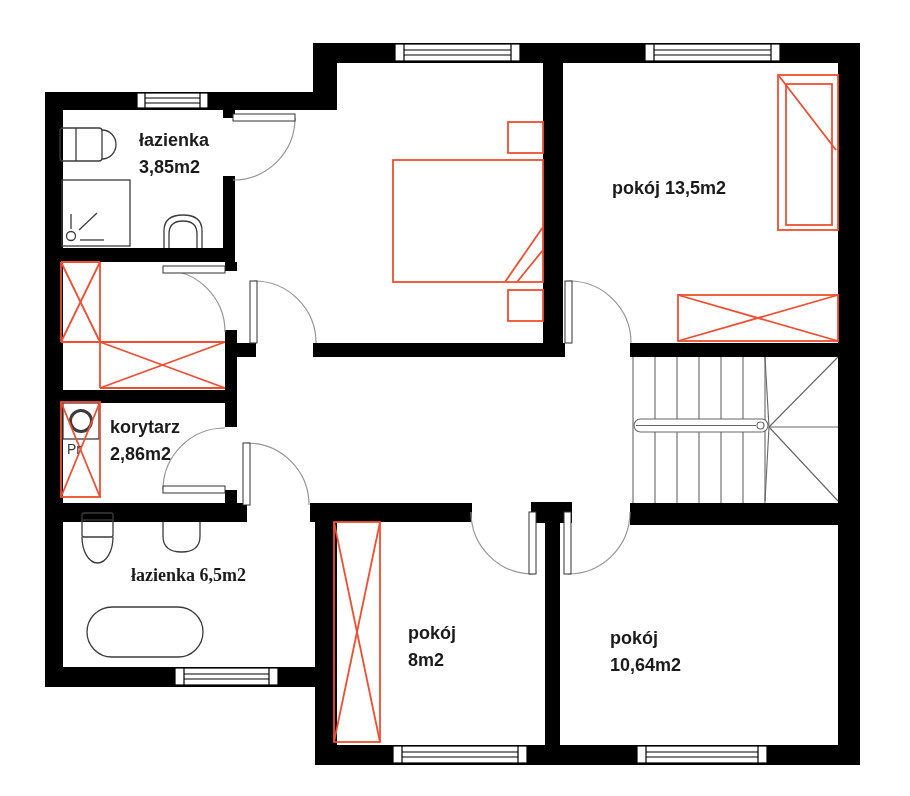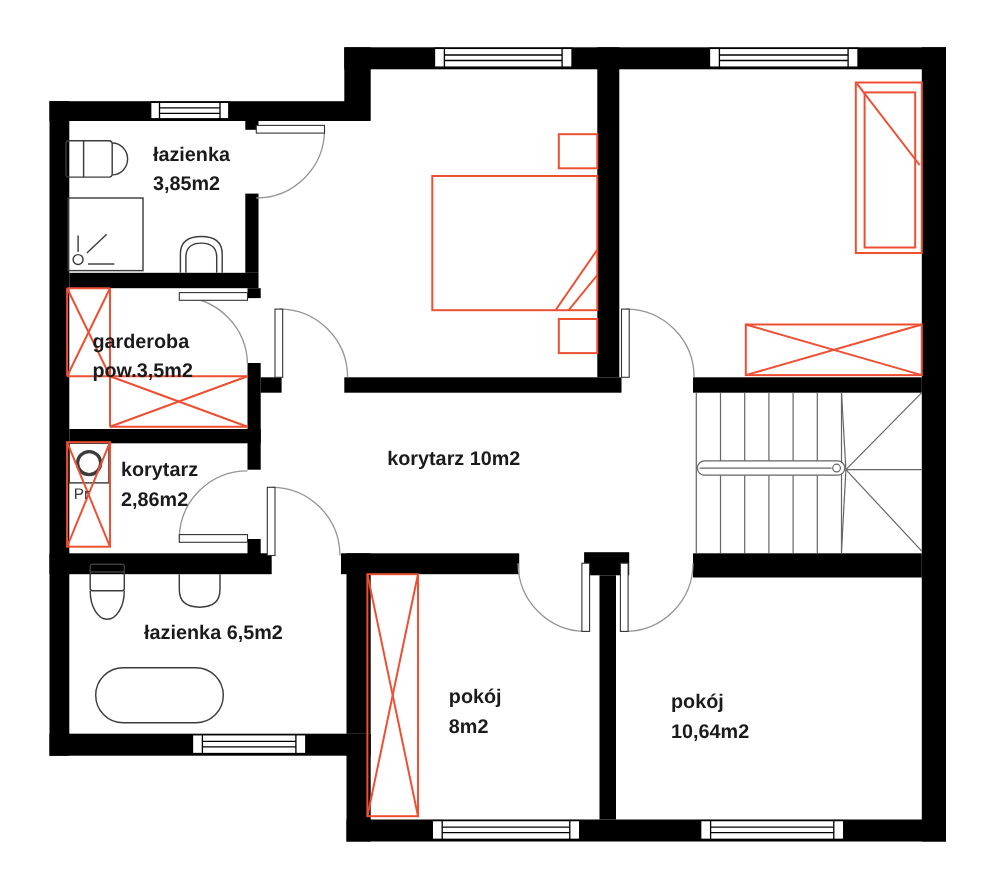--- a/index.html
+++ b/index.html
@@ -240,25 +240,23 @@
     <g>
       <rect x="334" y="522" width="46" height="220"></rect>
       <line x1="334" y1="522" x2="380" y2="742"></line>
       <line x1="380" y1="522" x2="334" y2="742"></line>
     </g>
   </g>
 </svg>
 
 <div class="room-label" style="left:139px; top:127px;">łazienka
 3,85m2</div>
-<div class="room-label" style="left:84px;  top:297px;">garderoba
-pow.3,5m2</div>
+<div class="room-label" style="left:612px; top:175px;">pokój 13,5m2</div>
 <div class="room-label" style="left:110px; top:414px;">korytarz
 2,86m2</div>
-<div class="room-label" style="left:352px; top:404px;">korytarz 10m2</div>
-<div class="room-label" style="left:131px; top:562px;">łazienka 6,5m2</div>
+<div class="room-label" style="left:131px; top:562px;font-family:Liberation Serif, serif;">łazienka 6,5m2</div>
 <div class="room-label" style="left:408px; top:620px;">pokój
 8m2</div>
 <div class="room-label" style="left:610px; top:625px;">pokój
 10,64m2</div>
 <div class="appliance-label" style="left:67px; top:441px;text-align:right;">Pr</div>
 
 </div>
 
 </body></html>

